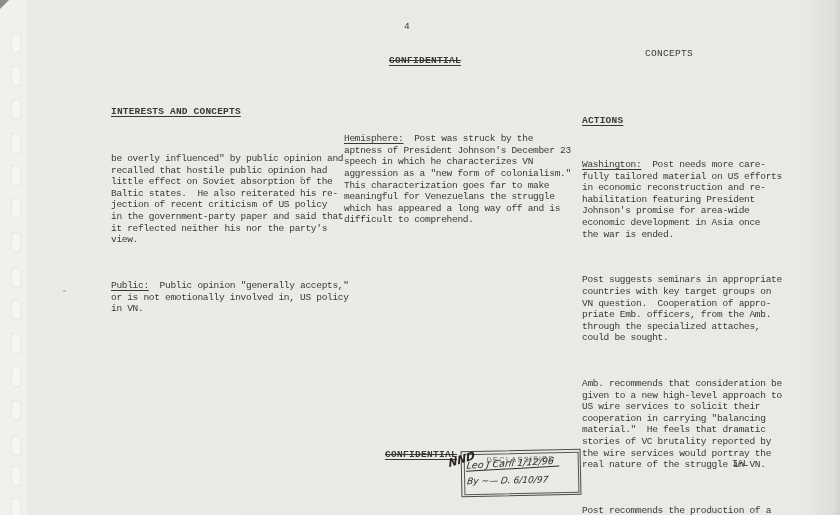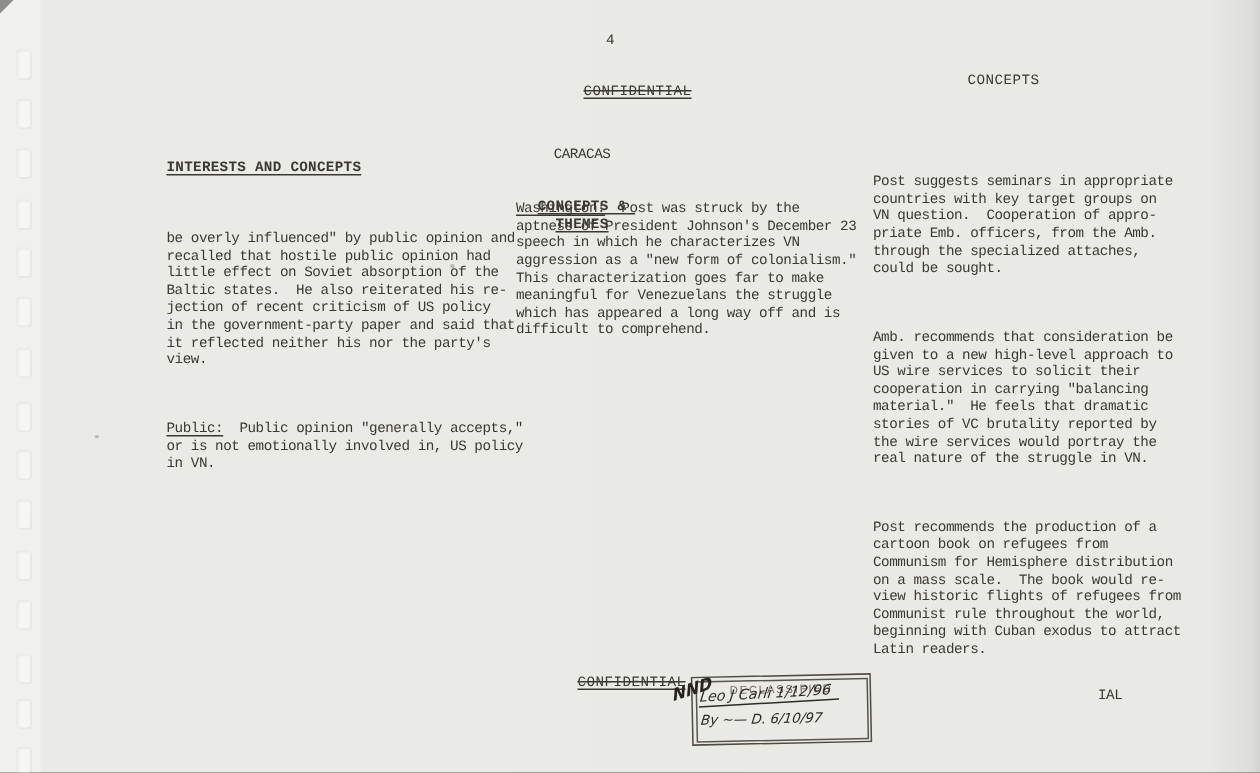--- a/index.html
+++ b/index.html
@@ -16,21 +16,21 @@
     box-shadow: inset 1px 1px 2px rgba(0,0,0,0.07), 1px 1px 1px rgba(0,0,0,0.04);
   }
   .corner-mark {
     position:absolute; left:0; top:0; width:0; height:0;
     border-top:9px solid #3a3a38; border-right:9px solid transparent; opacity:.55;
   }
   .typed { font-size:9.5px; letter-spacing:-0.3px; line-height:11.6px; white-space:pre-wrap; }
   .hdr { text-decoration:underline; text-underline-offset:2px; font-weight:bold; letter-spacing:0.2px; }
   .para { margin:0 0 11px 0; }
   .u { text-decoration:underline; text-underline-offset:2px; }
-  .strike { text-decoration:underline line-through; text-underline-offset:2px; font-weight:normal; letter-spacing:0.3px; }
+  .strike { text-decoration:underline line-through; text-underline-offset:2px; font-weight:bold; letter-spacing:0.3px; }
   .abs { position:absolute; }
 
   .stamp {
     position:absolute; left:461px; top:450px; width:118px; height:44px;
     transform:rotate(-1.2deg);
     border:1.5px solid #4f4a42;
   }
   .stamp-inner { position:absolute; inset:1.5px; border:1px solid #5a554c; }
   .stamp-printed {
     position:absolute; top:4px; left:0; width:100%; text-align:center;
@@ -89,37 +89,41 @@
 Baltic states.  He also reiterated his re-
 jection of recent criticism of US policy
 in the government-party paper and said that
 it reflected neither his nor the party's
 view.</span></p>
     <p class="para"><span class="u">Public:</span><span>  Public opinion "generally accepts,"
 or is not emotionally involved in, US policy
 in VN.</span></p>
   </div>
 
-  <div class="abs typed" style="left:340px;top:74px;width:96px;text-align:center">
-    <div>CARACAS</div>
-    <div class="hdr">CONCEPTS &amp; THEMES</div>
-  </div>
 
   <div class="abs typed" style="left:344px;top:110px;width:236px">
-    <p class="para"><span class="u">Washington:</span><span>  Post was struck by the
+    <p class="para"><span class="u">Hemisphere:</span><span>  Post was struck by the
 aptness of President Johnson's December 23
 speech in which he characterizes VN
 aggression as a "new form of colonialism."
 This characterization goes far to make
 meaningful for Venezuelans the struggle
 which has appeared a long way off and is
 difficult to comprehend.</span></p>
   </div>
 
   <div class="abs typed" style="left:582px;top:92px;width:252px">
+    <div class="hdr para" style="margin-bottom:9px">ACTIONS</div>
+    <p class="para"><span class="u">Washington:</span><span>  Post needs more care-
+fully tailored material on US efforts
+in economic reconstruction and re-
+habilitation featuring President
+Johnson's promise for area-wide
+economic development in Asia once
+the war is ended.</span></p>
     <p class="para"><span class="u"></span><span>Post suggests seminars in appropriate
 countries with key target groups on
 VN question.  Cooperation of appro-
 priate Emb. officers, from the Amb.
 through the specialized attaches,
 could be sought.</span></p>
     <p class="para"><span class="u"></span><span>Amb. recommends that consideration be
 given to a new high-level approach to
 US wire services to solicit their
 cooperation in carrying "balancing

